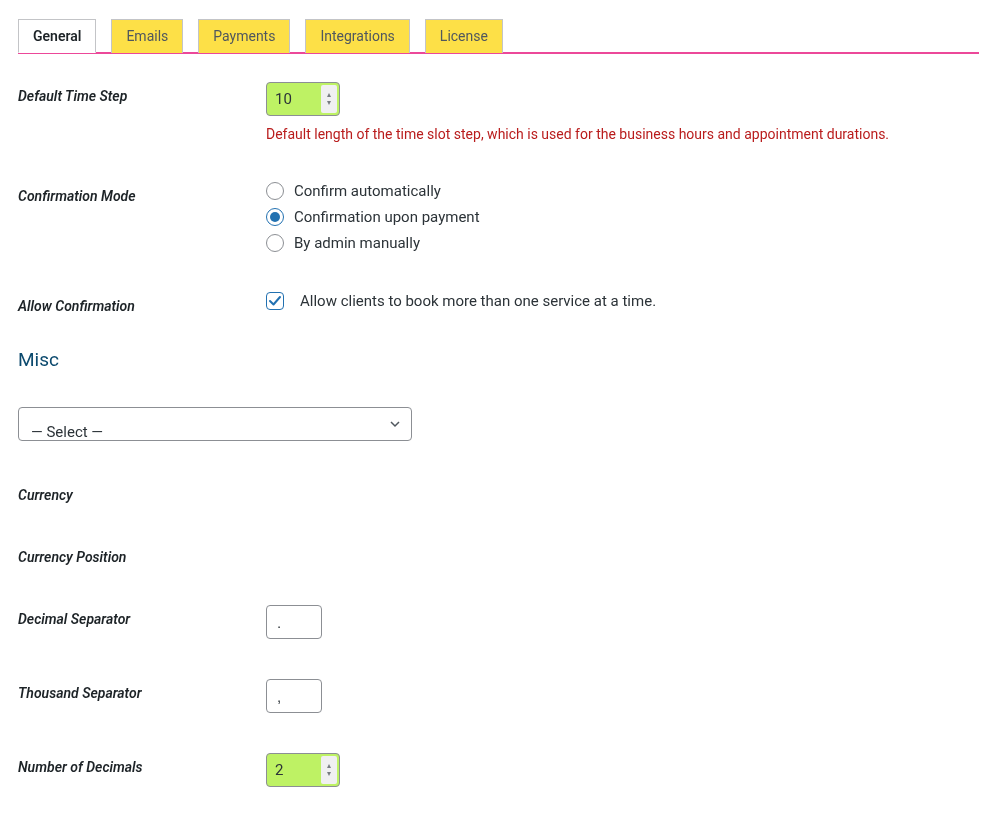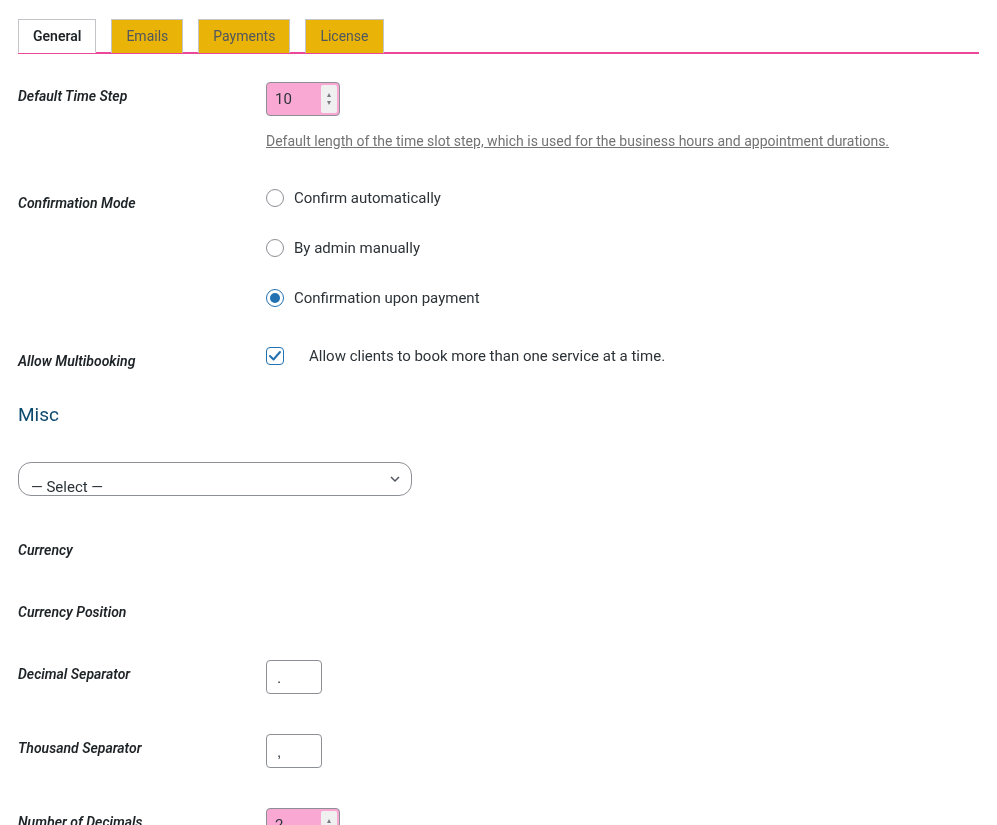--- a/index.html
+++ b/index.html
@@ -15,21 +15,21 @@
       padding: 18px;
     }
     .tabs {
       display: flex;
       border-bottom: 2px solid #ec4899;
       gap: 15px;
       margin-bottom: 28px;
     }
     .tab {
       padding: 8px 14px;
-      background: #eab308;
+      background: #fde047;
       border: 1px solid #c3c4c7;
       border-bottom: none;
       color: #50575e;
       cursor: pointer;
       font-size: 14px;
       position: relative;
       top: 1px;
     }
     .tab.active {
       background: #ffffff;
@@ -50,37 +50,36 @@
       font-weight: 600;
       font-size: 14px;
       padding-top: 6px;
       padding-right: 10px;
       font-style: italic;
     }
     .form-field {
       flex: 1;
     }
     .description {
-      color: #737373;
+      color: #b91c1c;
       font-size: 14px;
-      margin-top: 17px;
-      text-decoration: underline;
+      margin-top: 10px;
     }
     .number-input {
       width: 74px;
       height: 34px;
       border: 1px solid #8c8f94;
       border-radius: 4px;
       padding: 4px 8px;
       font-size: 15px;
       color: #2c3338;
       position: relative;
       display: flex;
       align-items: center;
-      background: #f9a8d4;
+      background: #bef264;
     }
     .number-input .spinner {
       position: absolute;
       right: 2px;
       top: 2px;
       bottom: 2px;
       width: 16px;
       background: #f0f0f1;
       border-radius: 2px;
       display: flex;
@@ -101,40 +100,40 @@
       border-radius: 4px;
       padding: 4px 10px;
       font-size: 15px;
       color: #2c3338;
       background: #fff;
     }
     .select {
       width: 394px;
       height: 34px;
       border: 1px solid #8c8f94;
-      border-radius: 13px;
+      border-radius: 4px;
       padding: 20px 30px 4px 12px;
       font-size: 15px;
       color: #2c3338;
       background: #fff;
       position: relative;
       display: flex;
       align-items: center;
       cursor: pointer;
     }
     .select .chevron {
       position: absolute;
       right: 10px;
       top: 50%;
       transform: translateY(-50%);
     }
     .radio-group {
       display: flex;
       flex-direction: column;
-      gap: 32px;
+      gap: 8px;
     }
     .radio-option {
       display: flex;
       align-items: center;
       gap: 10px;
       cursor: pointer;
       font-size: 15px;
       color: #2c3338;
     }
     .radio {
@@ -156,21 +155,21 @@
       height: 10px;
       border-radius: 50%;
       background: #2271b1;
       top: 50%;
       left: 50%;
       transform: translate(-50%, -50%);
     }
     .checkbox-option {
       display: flex;
       align-items: center;
-      gap: 25px;
+      gap: 16px;
       cursor: pointer;
       font-size: 15px;
       color: #2c3338;
     }
     .checkbox {
       width: 18px;
       height: 18px;
       border: 1px solid #2271b1;
       border-radius: 4px;
       background: #fff;
@@ -191,20 +190,21 @@
       margin-bottom: 36px;
     }
   </style>
 </head>
 <body>
 
 <div class="tabs">
   <div class="tab active">General</div>
   <div class="tab">Emails</div>
   <div class="tab">Payments</div>
+  <div class="tab">Integrations</div>
   <div class="tab">License</div>
 </div>
 
 <div class="form-row">
   <div class="form-label">Default Time Step</div>
   <div class="form-field">
     <div class="number-input">
       <span>10</span>
       <div class="spinner">
         <span class="up">▴</span>
@@ -217,33 +217,33 @@
 
 <div class="form-row">
   <div class="form-label">Confirmation Mode</div>
   <div class="form-field">
     <div class="radio-group">
       <label class="radio-option">
         <span class="radio"></span>
         <span>Confirm automatically</span>
       </label>
       <label class="radio-option">
+        <span class="radio checked"></span>
+        <span>Confirmation upon payment</span>
+      </label>
+      <label class="radio-option">
         <span class="radio"></span>
         <span>By admin manually</span>
       </label>
-      <label class="radio-option">
-        <span class="radio checked"></span>
-        <span>Confirmation upon payment</span>
-      </label>
     </div>
   </div>
 </div>
 
 <div class="form-row tight">
-  <div class="form-label">Allow Multibooking</div>
+  <div class="form-label">Allow Confirmation</div>
   <div class="form-field">
     <label class="checkbox-option">
       <span class="checkbox">
         <svg class="checkmark" viewBox="0 0 14 14">
           <path d="M2 7 L5.5 10.5 L12 3" stroke="#2271b1" stroke-width="2" fill="none" stroke-linecap="round" stroke-linejoin="round"></path>
         </svg>
       </span>
       <span>Allow clients to book more than one service at a time.</span>
     </label>
   </div>

